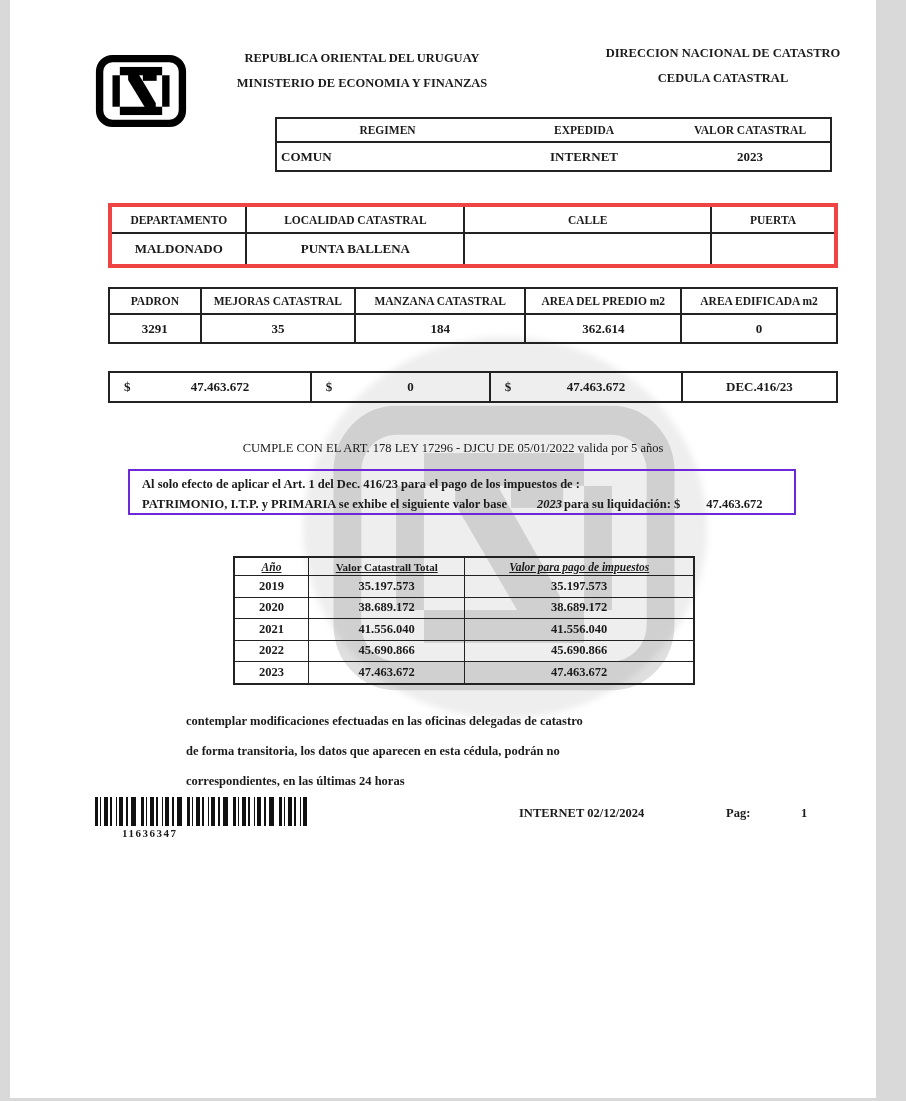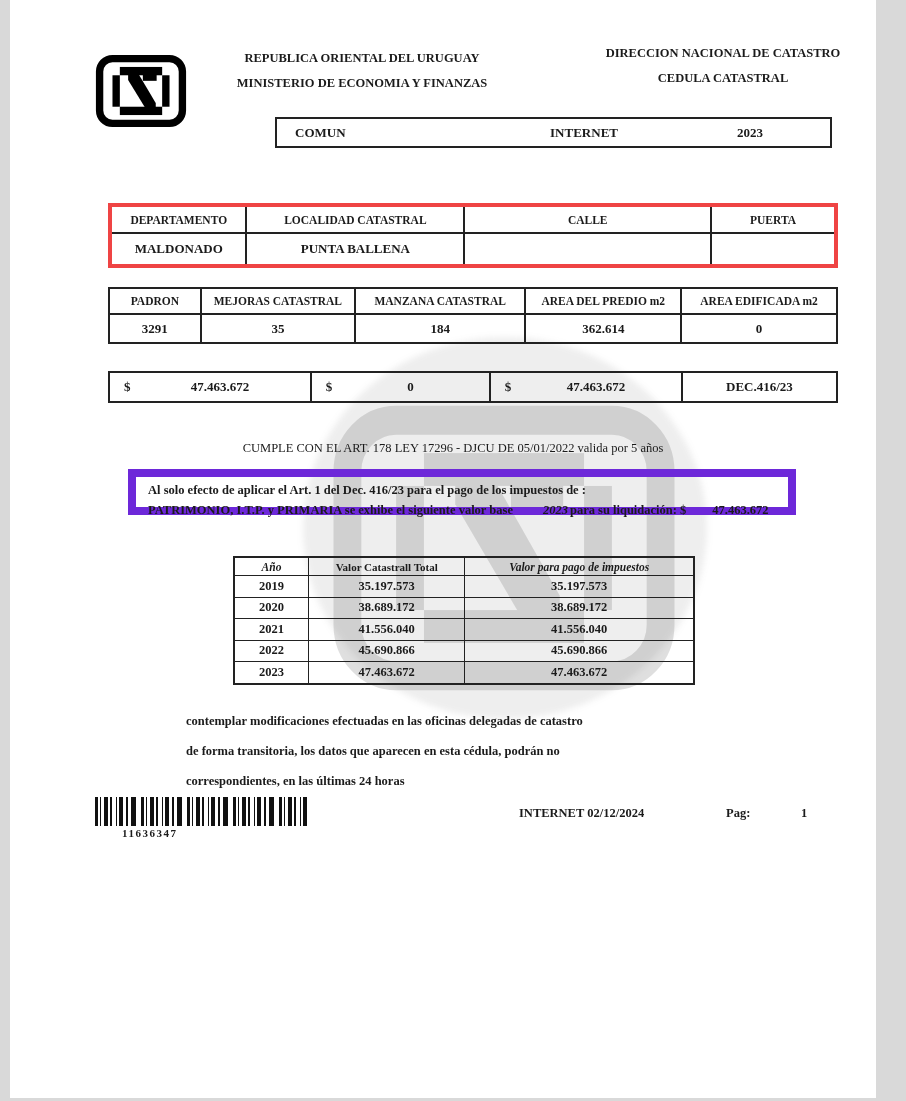--- a/index.html
+++ b/index.html
@@ -41,21 +41,21 @@
   
   table { border-collapse:collapse; table-layout:fixed; position:absolute; z-index:1; }
   th, td { font-weight:bold; text-align:center; vertical-align:middle;
            padding:0; overflow:hidden; white-space:nowrap; }
   th { font-size:11.5px; }
   td { font-size:13px; }
 
   .t1 { left:275px; top:117px; width:557px; border:2px solid #222; }
   .t1 th { border-bottom:2px solid #222; height:22px; }
   .t1 td { height:27px; }
-  .t1 td.al { text-align:left; padding-left:18px; }
+  .t1 td.al { text-align:left; padding-left:4px; }
 
   .t2 { left:108px; top:203px; width:730px; border:4px solid #ef4444; }
   .t2 th, .t2 td { border:2px solid #222; }
   .t2 th { height:25px; }
   .t2 td { height:30px; }
 
   .t3 { left:108px; top:287px; width:730px; border:2px solid #222; }
   .t3 th, .t3 td { border:2px solid #222;font-family:Liberation Serif, serif; }
   .t3 th { height:24px; }
   .t3 td { height:27px; }
@@ -65,30 +65,30 @@
   .t4 th { height:24px; }
   .t4 td { height:28px; }
   .money { display:flex; align-items:center; }
   .money .cur { padding-left:14px; }
   .money .val { flex:1; text-align:center; }
 
   .cumple { left:0; top:441px; width:100%; text-align:center;
             font-weight:normal; font-size:12.5px; z-index:1; }
 
   .notice { left:128px; top:469px; width:668px; height:46px;
-            border:8px solid #6d28d9; font-weight:bold; font-size:12.5px;
+            border:2px solid #6d28d9; font-weight:bold; font-size:12.5px;
             padding-top:6px; padding-left:12px; box-sizing:border-box; z-index:1; }
   .notice .row2 { margin-top:5px; }
   .notice .yr { font-style:italic; margin-left:30px; }
   .notice .liq { margin-left:2px; }
   .notice .amount { margin-left:26px; }
 
   .t5 { left:233px; top:556px; width:462px; border:2px solid #222; }
   .t5 th, .t5 td { border:1.5px solid #222; }
-  .t5 th { height:17px; font-size:11px; }
+  .t5 th { height:17px; font-size:11px;text-decoration:underline; }
   .t5 td { height:20.5px; font-size:12.5px; }
   .t5 .it { font-style:italic; font-size:11.5px; }
 
   .disclaimer { left:186px; top:706px; width:470px; font-weight:bold;
                 font-size:12.5px; line-height:30px; z-index:1; }
 
   .barcode { left:95px; top:797px; width:214px; height:29px; z-index:1;
     background:repeating-linear-gradient(90deg,
       #111 0px,#111 3px,#fff 3px,#fff 5px,
       #111 5px,#111 6px,#fff 6px,#fff 9px,
@@ -142,20 +142,25 @@
   <div class="l2">CEDULA CATASTRAL</div>
 </div>
 
 <table class="t1">
   <colgroup>
       <col style="width:40%">
       <col style="width:31%">
       <col style="width:29%">
     </colgroup>
   <tbody>
+      <tr>
+    <th>REGIMEN</th>
+    <th>EXPEDIDA</th>
+    <th>VALOR CATASTRAL</th>
+  </tr>
   <tr>
     <td class="al">COMUN</td>
     <td>INTERNET</td>
     <td>2023</td>
   </tr>
 </tbody>
   </table>
 
 <table class="t2">
   <colgroup>

